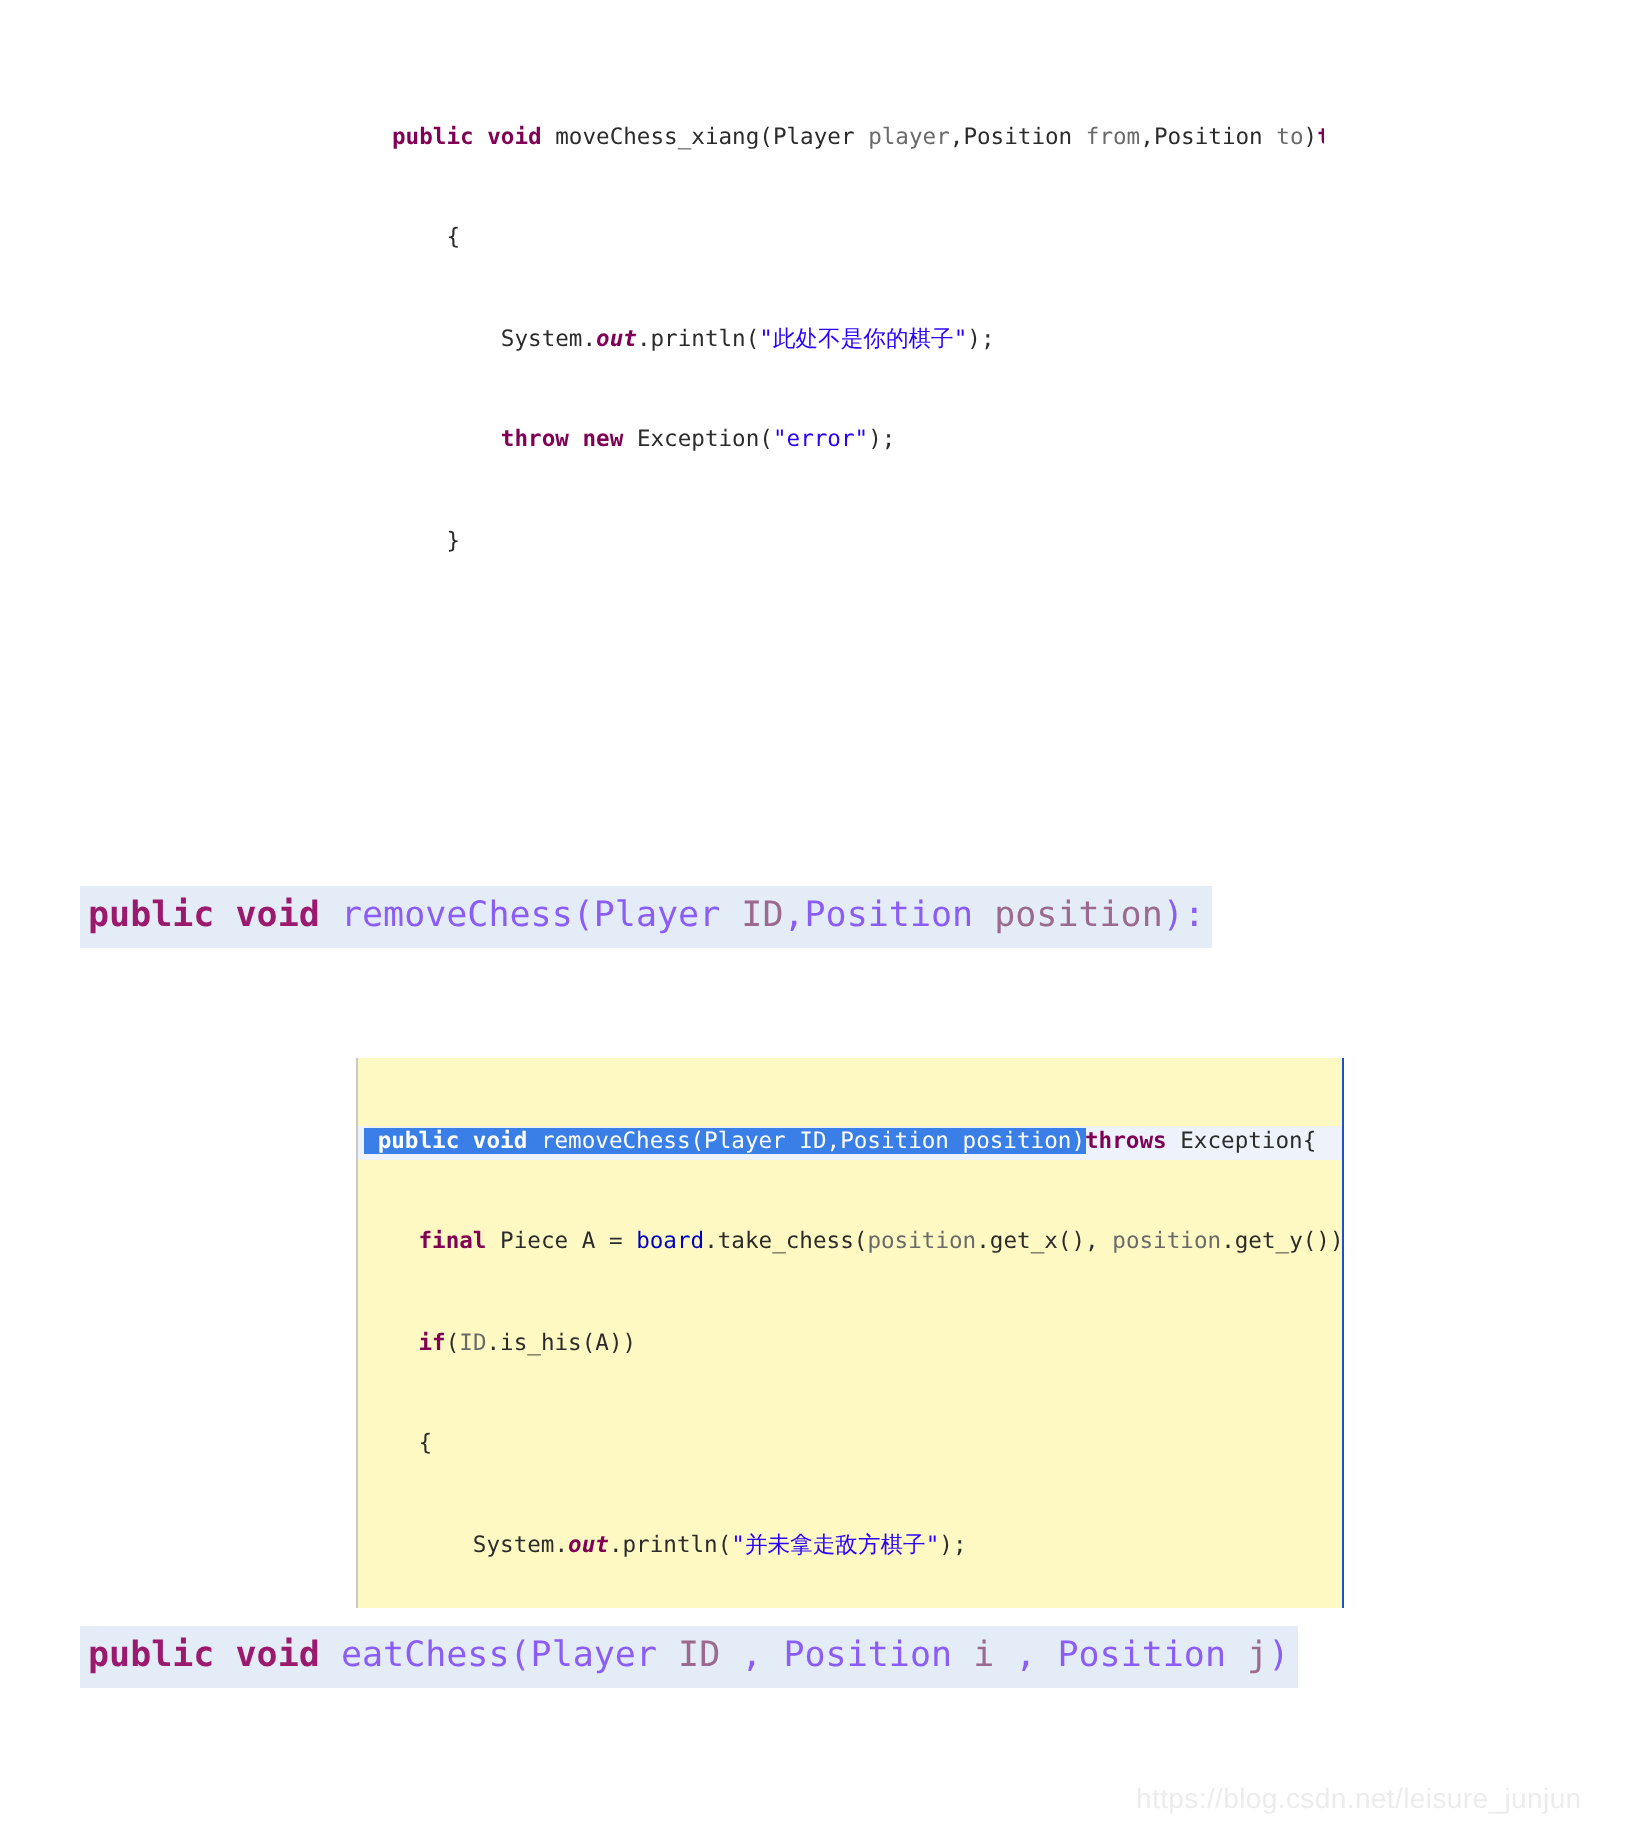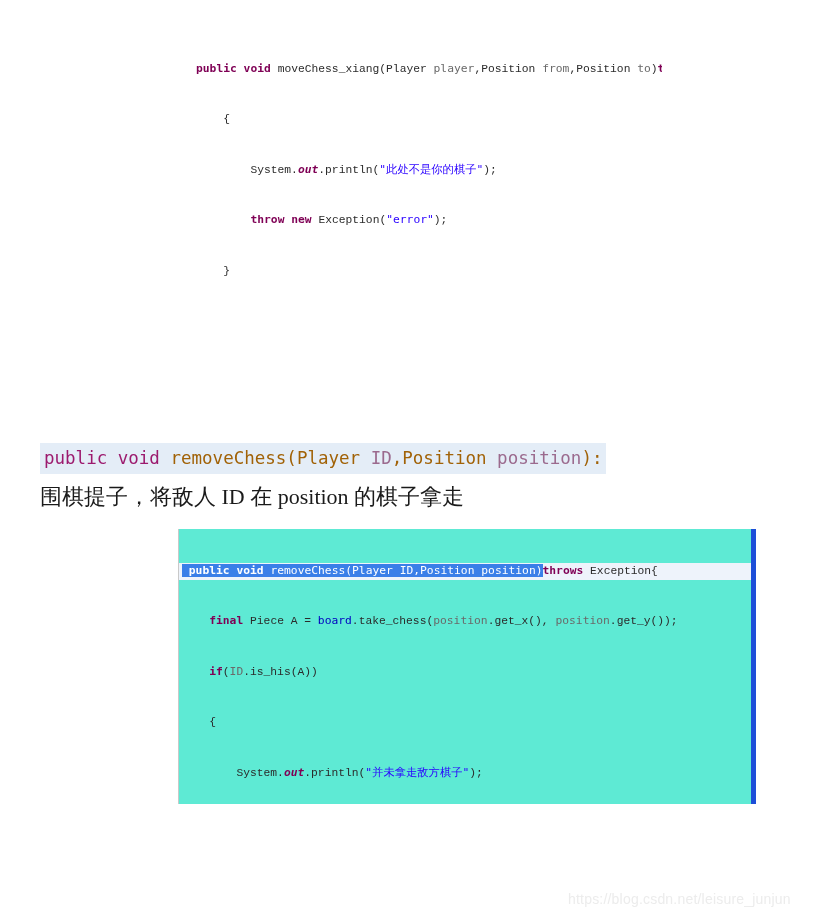--- a/index.html
+++ b/index.html
@@ -41,59 +41,59 @@
     left: 196px;
     top: 27px;
     width: 466px;
     height: 410px;
     background: #ffffff;
   }
 
   #code-block-2 {
     left: 178px;
     top: 529px;
-    width: 578px;
+    width: 494px;
     height: 275px;
-    background: #5eead4;
+    background: #fef9c3;
     border-left: 1px solid #c9c9c9;
-    border-right: 5px solid #1d4ed8;
+    border-right: 1px solid #1d4ed8;
     padding-left: 3px;
     box-sizing: border-box;
   }
   #code-block-2 .ln:first-child {
     background: #eef3fb;
     margin-left: -3px;
     padding-left: 3px;
   }
 
   
   .kw   { color: #7f0055; font-weight: bold; }
-  .typ  { color: #2b2b2b; font-family: Liberation Mono, monospace; }
+  .typ  { color: #2b2b2b; }
   .str  { color: #2a00ff; }
   .fld  { color: #0000c0; }                      
   .par  { color: #6a6a6a; }                      
   .stat { color: #7f0055; font-weight: bold; font-style: italic; margin-top: 20px; }
   .sel  { background: #3a7fe8; color: #ffffff; }
   .selk { background: #3a7fe8; color: #ffffff; font-weight: bold; }
   .caret{ background: #3a7fe8; color: #3a7fe8; }
 
   
   .sig {
     position: absolute;
     font-family: "DejaVu Sans Mono", "Liberation Mono", monospace;
     font-size: 17.5px;
     line-height: 26px;
     background: #e4edf7;
     color: #3b3b3b;
     white-space: pre;
     padding: 2px 4px 3px 4px;
   }
-  .sig .k { color: #9c1a6e; font-weight: normal; }
+  .sig .k { color: #9c1a6e; font-weight: bold; }
   .sig .p { color: #9b6a8e; }
-  .sig .n { color: #a16207; margin-top: 31px; }
+  .sig .n { color: #8b5cf6; margin-top: 31px; }
 
   #sig-remove-chess { left: 40px; top: 443px; }
   #sig-eat-chess    { left: 40px; top: 813px; }
 
   
   .desc {
     position: absolute;
     font-family: "Liberation Serif", "DejaVu Serif", serif;
     font-size: 22px;
     line-height: 30px;
@@ -144,21 +144,20 @@
     
     
     
     
     
     
   </div>
 
   <div class="sig" id="sig-remove-chess"><span class="k">public</span> <span class="k">void</span> <span class="n">removeChess(Player </span><span class="p">ID</span><span class="n">,Position </span><span class="p">position</span><span class="n">):</span></div>
 
-  <div class="desc" id="desc-remove-chess">围棋提子，将敌人 ID 在 position 的棋子拿走</div>
 
   <div class="code-block" id="code-block-2">
     <span class="ln"><span class="caret">|</span><span class="selk">public void </span><span class="sel">removeChess(Player ID,Position position)</span><span class="kw">throws</span><span class="typ"> Exception{</span></span>
     <span class="ln">    <span class="kw">final</span> <span class="typ">Piece A = </span><span class="fld">board</span><span class="typ">.take_chess(</span><span class="par">position</span><span class="typ">.get_x(), </span><span class="par">position</span><span class="typ">.get_y());</span></span>
     <span class="ln">    <span class="kw">if</span><span class="typ">(</span><span class="par">ID</span><span class="typ">.is_his(A))</span></span>
     <span class="ln">    <span class="typ">{</span></span>
     <span class="ln">        <span class="typ">System.</span><span class="stat">out</span><span class="typ">.println(</span><span class="str">"并未拿走敌方棋子"</span><span class="typ">);</span></span>
     
     
     
@@ -168,17 +167,18 @@
     
     
     
     
     
     
     
     
   </div>
 
+  <div class="sig" id="sig-eat-chess"><span class="k">public</span> <span class="k">void</span> <span class="n">eatChess(Player </span><span class="p">ID</span><span class="n"> , Position </span><span class="p">i</span><span class="n"> , Position </span><span class="p">j</span><span class="n">)</span></div>
 
 
   <div id="watermark">https://blog.csdn.net/leisure_junjun</div>
 
 </div>
 
 </body></html>

